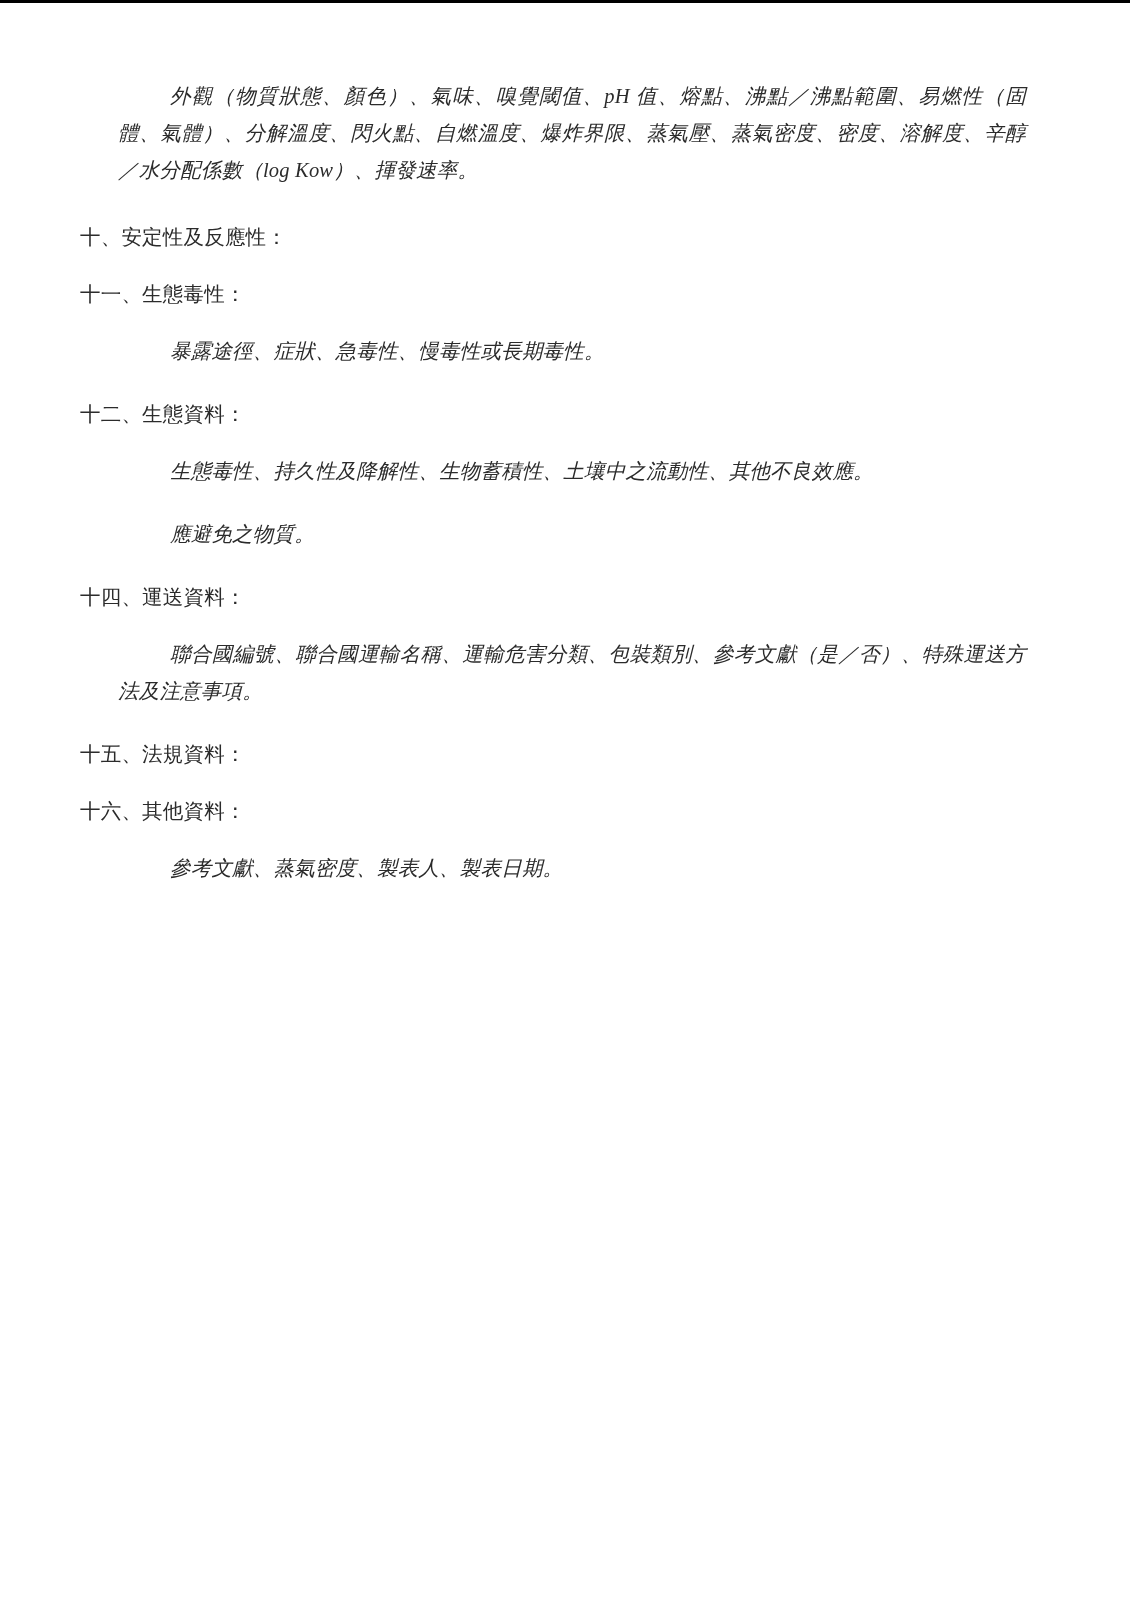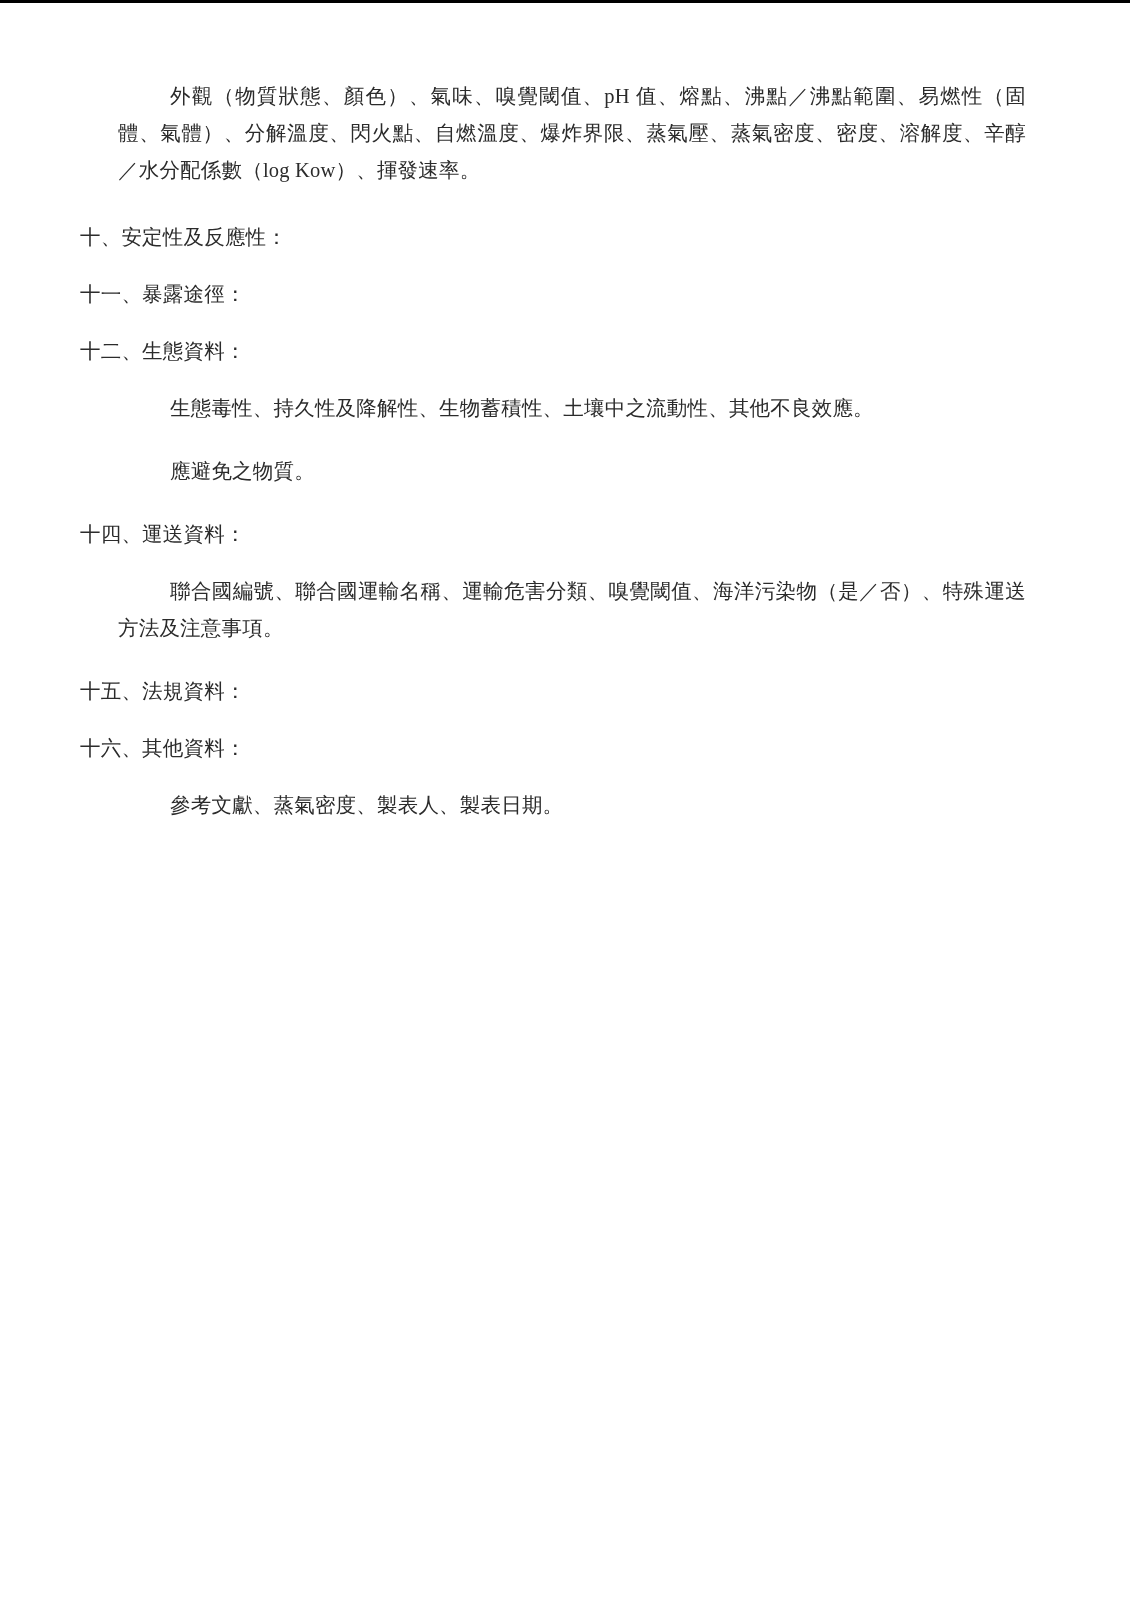--- a/index.html
+++ b/index.html
@@ -35,20 +35,21 @@
     letter-spacing: 0.2px;
     text-align: justify;
     text-justify: inter-ideograph;
     margin: 0;
   }
   
   .block-body {
     margin: 0 4px 26px 0;
     padding-left: 38px;
     text-indent: 52px;
+    font-style: italic;
   }
   .block-body.first {
     padding-left: 38px;
     text-indent: 52px;
     margin-bottom: 30px;
   }
   .heading {
     font-size: 20.5px;
     line-height: 37px;
     margin: 0 0 18px 0;
@@ -75,35 +76,36 @@
 
   <div class="top-rule"></div>
 
   <p class="para block-body first">外觀（物質狀態、顏色）、氣味、嗅覺閾值、pH 值、熔點、沸點／沸點範圍、易燃性（固體、氣體）、分解溫度、閃火點、自燃溫度、爆炸界限、蒸氣壓、蒸氣密度、密度、溶解度、辛醇／水分配係數（log Kow）、揮發速率。</p>
 
   <div class="section">
     <p class="para heading">十、安定性及反應性：</p>
   </div>
 
   <div class="section">
-    <p class="para heading">十一、暴露途徑：</p>
+    <p class="para heading">十一、生態毒性：</p>
+    <p class="para block-body">暴露途徑、症狀、急毒性、慢毒性或長期毒性。</p>
   </div>
 
   <div class="section">
     <p class="para heading">十二、生態資料：</p>
     <p class="para block-body">生態毒性、持久性及降解性、生物蓄積性、土壤中之流動性、其他不良效應。</p>
   </div>
 
   <div class="section">
     <p class="para block-body">應避免之物質。</p>
   </div>
 
   <div class="section">
     <p class="para heading">十四、運送資料：</p>
-    <p class="para block-body">聯合國編號、聯合國運輸名稱、運輸危害分類、嗅覺閾值、海洋污染物（是／否）、特殊運送方法及注意事項。</p>
+    <p class="para block-body">聯合國編號、聯合國運輸名稱、運輸危害分類、包裝類別、參考文獻（是／否）、特殊運送方法及注意事項。</p>
   </div>
 
   <div class="section">
     <p class="para heading">十五、法規資料：</p>
   </div>
 
   <div class="section">
     <p class="para heading">十六、其他資料：</p>
     <p class="para block-body">參考文獻、蒸氣密度、製表人、製表日期。</p>
   </div>

